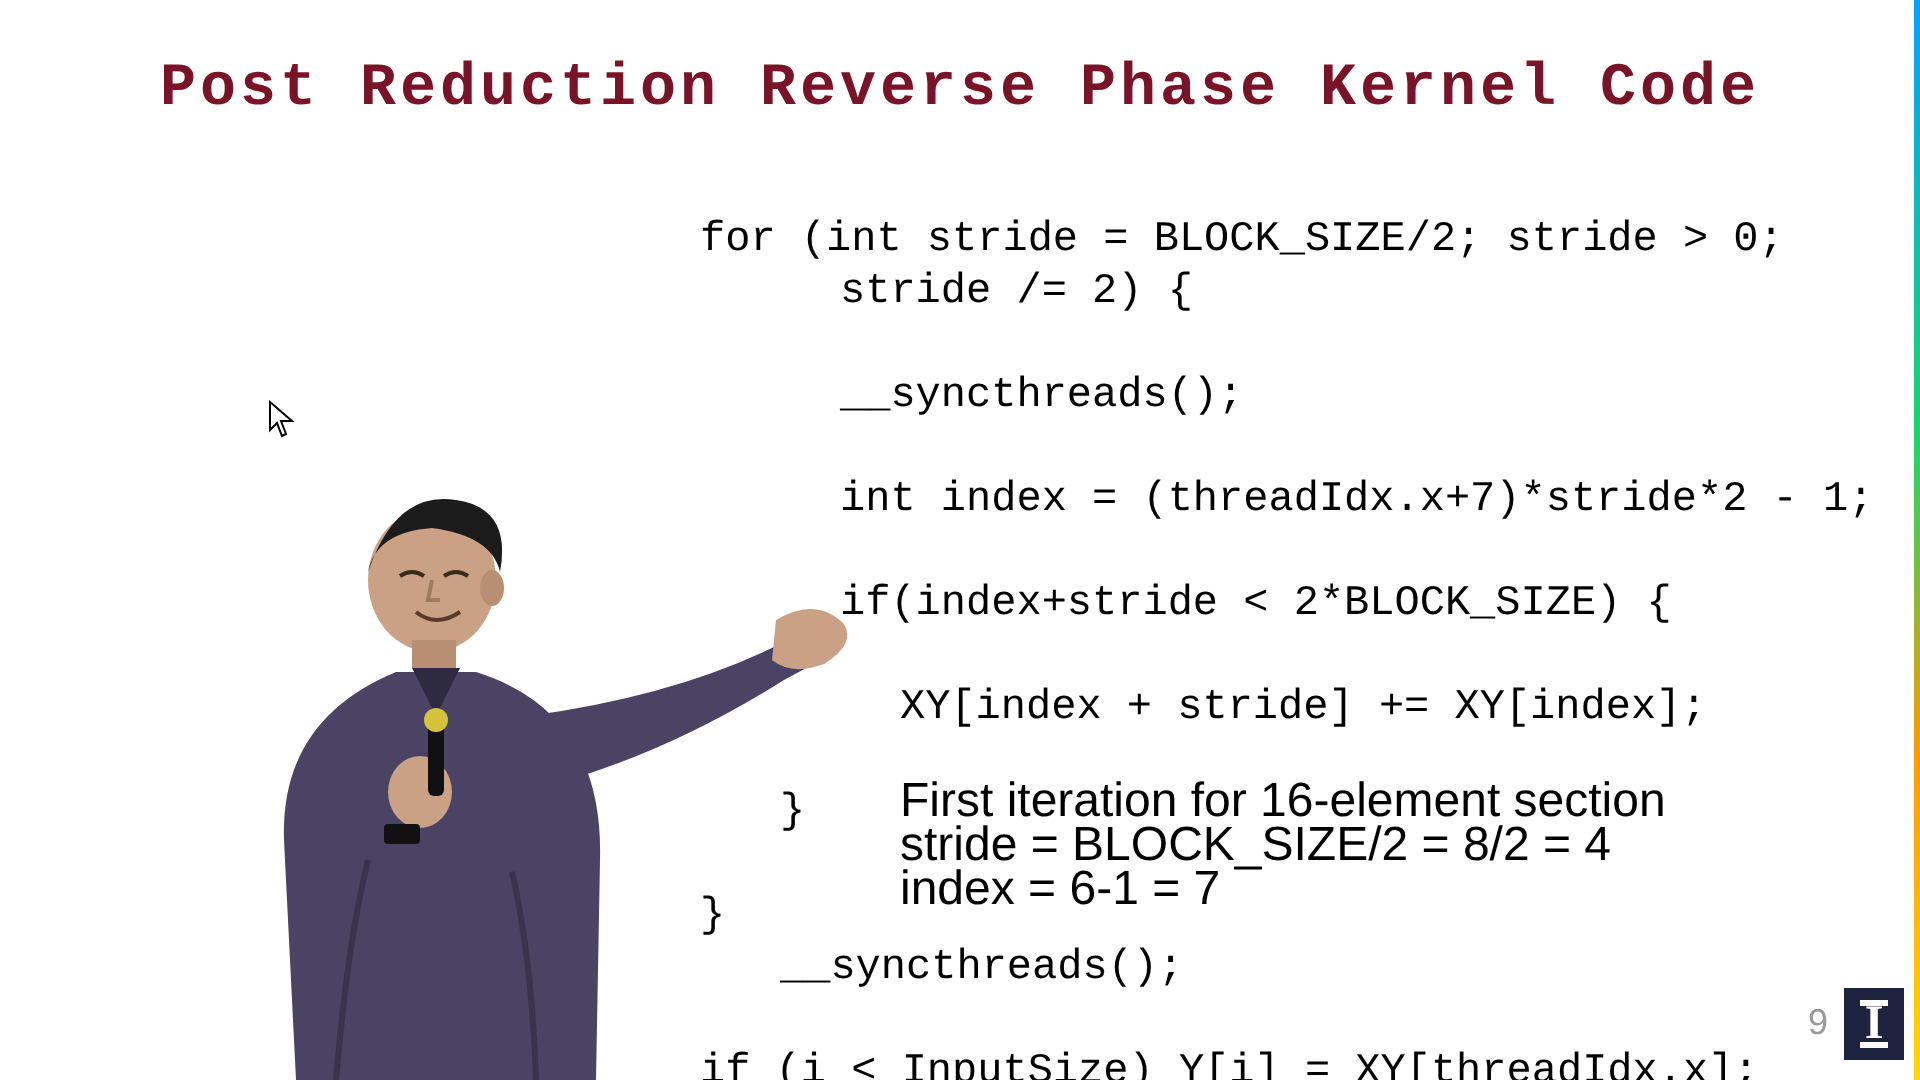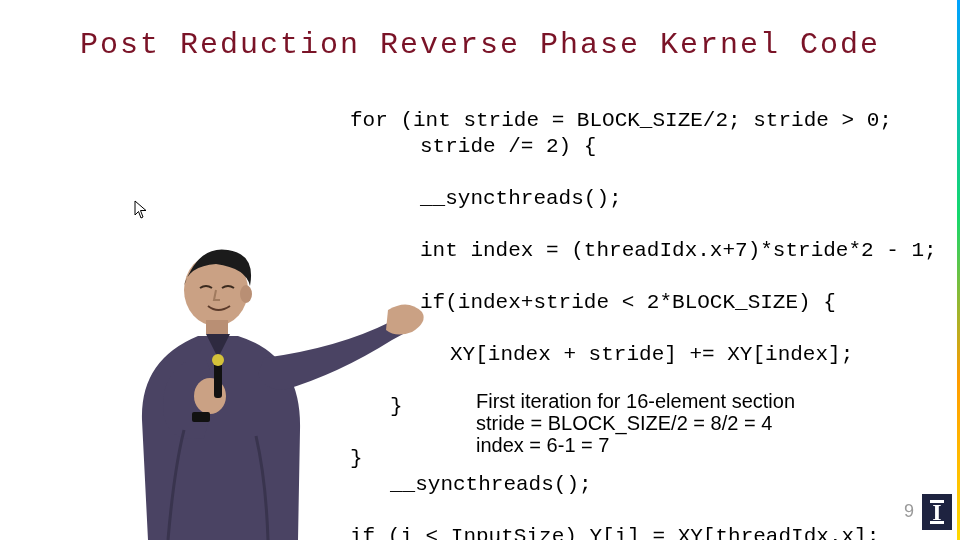--- a/index.html
+++ b/index.html
@@ -22,44 +22,44 @@
     position: absolute;
     right: 0; top: 0; bottom: 0; width: 3px;
     background: linear-gradient(to bottom, #00a2ff 0%, #15d86c 40%, #ff9b00 70%, #ffd900 100%);
   }
   .title {
     position: absolute;
     top: 28px;
     left: 0; right: 0;
     text-align: center;
     font-family: "Courier New", Courier, monospace;
-    font-weight: normal;
+    font-weight: bold;
     font-size: 30px;
     letter-spacing: 2px;
     color: #7a1327;
   }
   .code {
     position: absolute;
     top: 82px;
     left: 350px;
     font-family: "Courier New", Courier, monospace;
     font-size: 21px;
     line-height: 26px;
     color: #000;
     white-space: pre;
   }
   .code .ind1 { margin-left: 70px; display: block; }
   .code .ind2 { margin-left: 100px; display: block; }
   .code .l7  { margin-left: 40px; display: block; }
   .notes {
     position: absolute;
     top: 390px;
-    left: 476px;
+    left: 450px;
     font-family: Arial, Helvetica, sans-serif;
-    font-size: 20px;
+    font-size: 24px;
     line-height: 22px;
     color: #000;
   }
   .pagenum {
     position: absolute;
     right: 46px;
     bottom: 18px;
     font-family: Arial, Helvetica, sans-serif;
     font-size: 18px;
     color: #9a9a9a;

